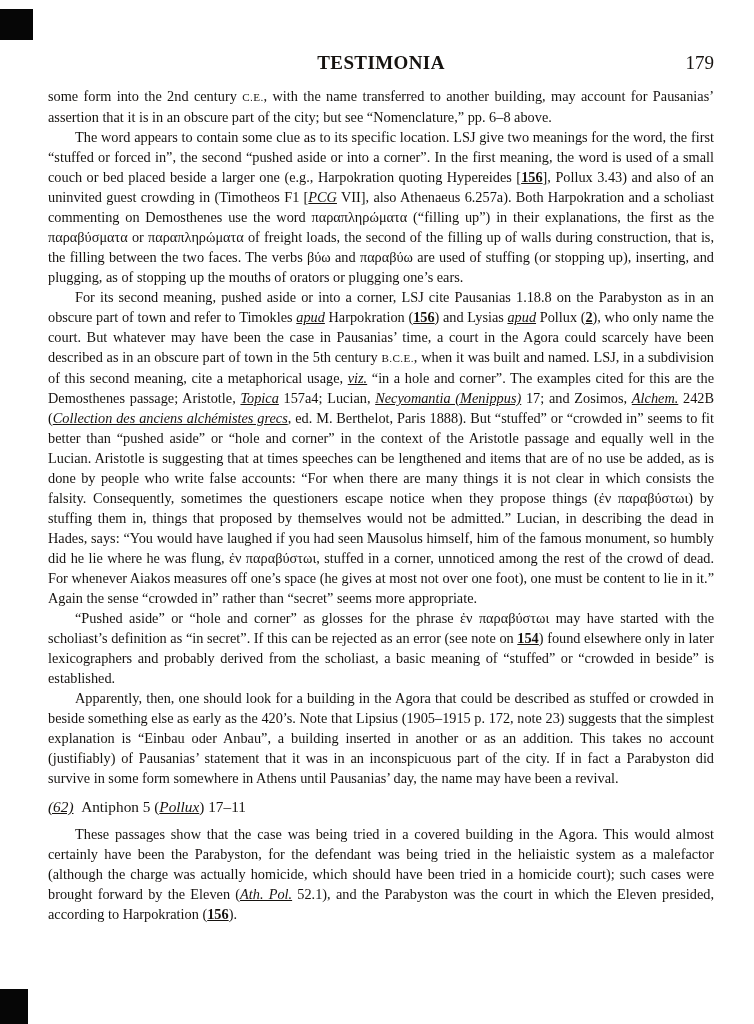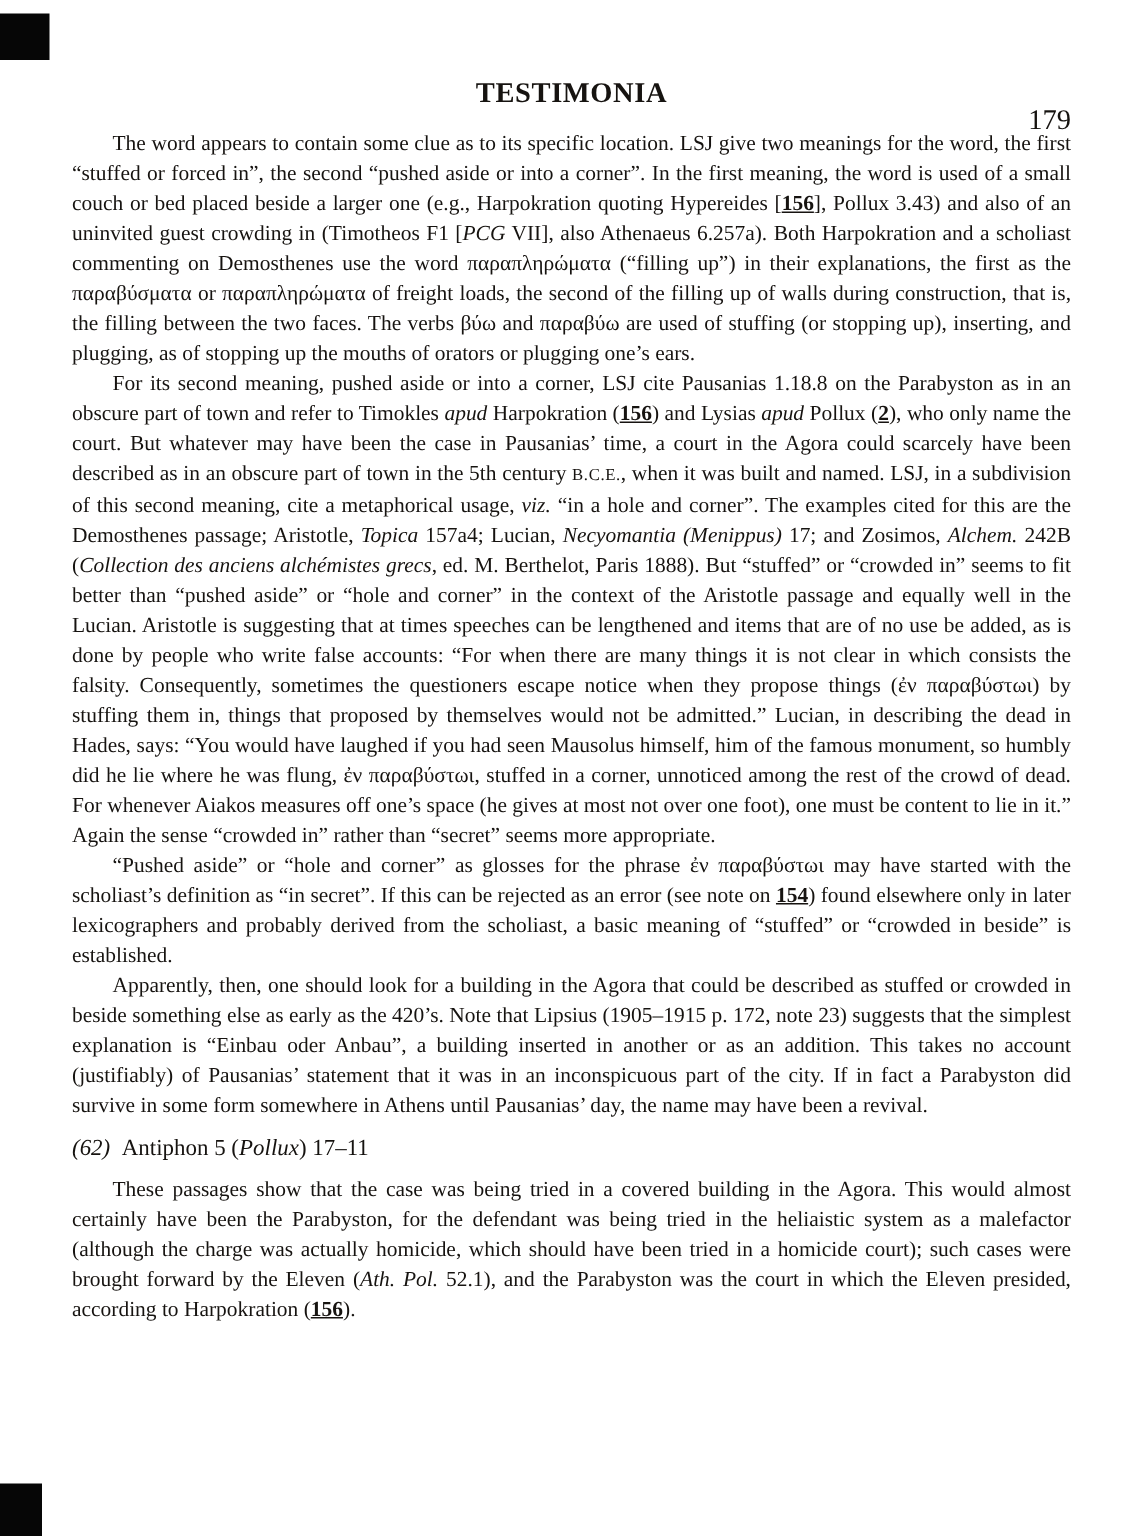--- a/index.html
+++ b/index.html
@@ -38,21 +38,20 @@
     position: absolute;
     left: 0; right: 0;
     text-align: center;
     font-weight: bold;
     letter-spacing: 0.4px;
   }
   .page-number {
     position: absolute;
     right: 0; top: 0;
     font-weight: normal;
-    margin-top: 18px;
   }
   .body-text {
     position: absolute;
     left: 48px;
     top: 86px;
     width: 666px;
     font-size: 14.3px;
     line-height: 20px;
     text-align: justify;
   }
@@ -61,35 +60,36 @@
   }
   .body-text p.indent {
     text-indent: 27px;
   }
   .body-text p.heading {
     margin-top: 9px;
     margin-bottom: 7px;
     text-align: left;
     font-size: 15.3px;
   }
-  .r-i { font-style: italic; }
+  .r-i { font-style: italic; text-decoration: underline; }
   .r-b { font-weight: bold; text-decoration: underline; }
   .r-sc { font-size: 0.78em; letter-spacing: 0.4px; }
 </style>
 </head>
 <body>
 
 <div class="page">
   <div class="scan-mark scan-mark-top"></div>
   <div class="scan-mark scan-mark-bottom"></div>
   <header class="running-head">
     <span class="running-title">TESTIMONIA</span>
     <span class="page-number">179</span>
   </header>
   <main class="body-text">
+      <p class=""><span>some form into the 2nd century </span><span class="r-sc">C.E.</span><span>, with the name transferred to another building, may account for Pausanias’ assertion that it is in an obscure part of the city; but see “Nomenclature,” pp. 6–8 above.</span></p>
       <p class="indent "><span>The word appears to contain some clue as to its specific location. LSJ give two meanings for the word, the first “stuffed or forced in”, the second “pushed aside or into a corner”. In the first meaning, the word is used of a small couch or bed placed beside a larger one (e.g., Harpokration quoting Hypereides [</span><span class="r-b">156</span><span>], Pollux 3.43) and also of an uninvited guest crowding in (Timotheos F1 [</span><span class="r-i">PCG</span><span> VII], also Athenaeus 6.257a). Both Harpokration and a scholiast commenting on Demosthenes use the word παραπληρώματα (“filling up”) in their explanations, the first as the παραβύσματα or παραπληρώματα of freight loads, the second of the filling up of walls during construction, that is, the filling between the two faces. The verbs βύω and παραβύω are used of stuffing (or stopping up), inserting, and plugging, as of stopping up the mouths of orators or plugging one’s ears.</span></p>
       <p class="indent "><span>For its second meaning, pushed aside or into a corner, LSJ cite Pausanias 1.18.8 on the Parabyston as in an obscure part of town and refer to Timokles </span><span class="r-i">apud</span><span> Harpokration (</span><span class="r-b">156</span><span>) and Lysias </span><span class="r-i">apud</span><span> Pollux (</span><span class="r-b">2</span><span>), who only name the court. But whatever may have been the case in Pausanias’ time, a court in the Agora could scarcely have been described as in an obscure part of town in the 5th century </span><span class="r-sc">B.C.E.</span><span>, when it was built and named. LSJ, in a subdivision of this second meaning, cite a metaphorical usage, </span><span class="r-i">viz.</span><span> “in a hole and corner”. The examples cited for this are the Demosthenes passage; Aristotle, </span><span class="r-i">Topica</span><span> 157a4; Lucian, </span><span class="r-i">Necyomantia (Menippus)</span><span> 17; and Zosimos, </span><span class="r-i">Alchem.</span><span> 242B (</span><span class="r-i">Collection des anciens alchémistes grecs</span><span>, ed. M. Berthelot, Paris 1888). But “stuffed” or “crowded in” seems to fit better than “pushed aside” or “hole and corner” in the context of the Aristotle passage and equally well in the Lucian. Aristotle is suggesting that at times speeches can be lengthened and items that are of no use be added, as is done by people who write false accounts: “For when there are many things it is not clear in which consists the falsity. Consequently, sometimes the questioners escape notice when they propose things (ἐν παραβύστωι) by stuffing them in, things that proposed by themselves would not be admitted.” Lucian, in describing the dead in Hades, says: “You would have laughed if you had seen Mausolus himself, him of the famous monument, so humbly did he lie where he was flung, ἐν παραβύστωι, stuffed in a corner, unnoticed among the rest of the crowd of dead. For whenever Aiakos measures off one’s space (he gives at most not over one foot), one must be content to lie in it.” Again the sense “crowded in” rather than “secret” seems more appropriate.</span></p>
       <p class="indent "><span>“Pushed aside” or “hole and corner” as glosses for the phrase ἐν παραβύστωι may have started with the scholiast’s definition as “in secret”. If this can be rejected as an error (see note on </span><span class="r-b">154</span><span>) found elsewhere only in later lexicographers and probably derived from the scholiast, a basic meaning of “stuffed” or “crowded in beside” is established.</span></p>
       <p class="indent "><span>Apparently, then, one should look for a building in the Agora that could be described as stuffed or crowded in beside something else as early as the 420’s. Note that Lipsius (1905–1915 p. 172, note 23) suggests that the simplest explanation is “Einbau oder Anbau”, a building inserted in another or as an addition. This takes no account (justifiably) of Pausanias’ statement that it was in an inconspicuous part of the city. If in fact a Parabyston did survive in some form somewhere in Athens until Pausanias’ day, the name may have been a revival.</span></p>
       <p class="heading"><span class="r-i">(62)</span><span> Antiphon 5 (</span><span class="r-i">Pollux</span><span>) 17–11</span></p>
       <p class="indent "><span>These passages show that the case was being tried in a covered building in the Agora. This would almost certainly have been the Parabyston, for the defendant was being tried in the heliaistic system as a malefactor (although the charge was actually homicide, which should have been tried in a homicide court); such cases were brought forward by the Eleven (</span><span class="r-i">Ath. Pol.</span><span> 52.1), and the Parabyston was the court in which the Eleven presided, according to Harpokration (</span><span class="r-b">156</span><span>).</span></p>
     </main>
 </div>
 
 </body></html>

